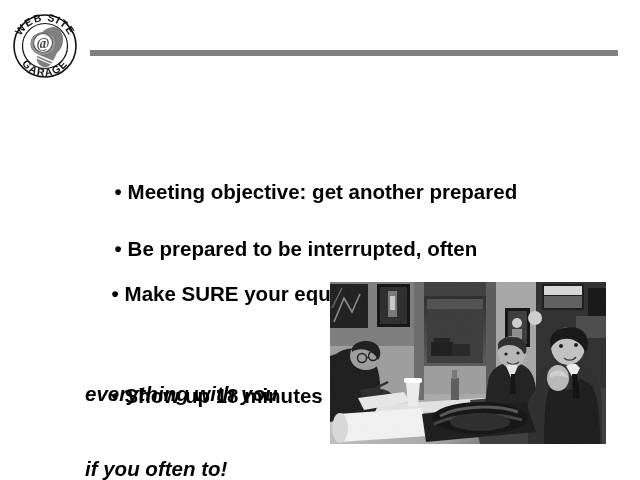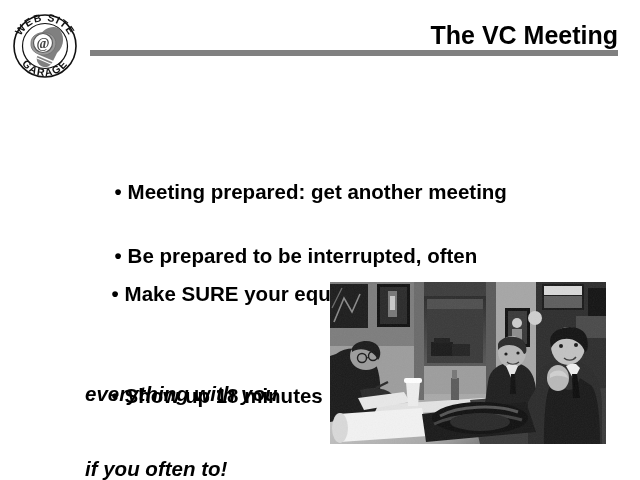--- a/index.html
+++ b/index.html
@@ -86,21 +86,21 @@
   }
 
   .bullet-body { display: inline; }
 
   .cont-line {
     padding-left: 19px;
     font-style: italic;
   }
 
   #bullet-0 { left: 69px; top: 8px; }
-  #bullet-1 { left: 69px; top: 72px; }
+  #bullet-1 { left: 69px; top: 65px; }
   #bullet-2 { left: 66px; top: 110px; }
   #bullet-3 { left: 66px; top: 212px; }
 
   
   #meeting-photo {
     position: absolute;
     left: 330px;
     top: 282px;
     width: 276px;
     height: 162px;
@@ -136,28 +136,27 @@
 
       <text font-family="'Liberation Sans',sans-serif" font-size="10.5" font-weight="bold" fill="#111111" letter-spacing="1.2">
         <textPath href="#arcTop" startOffset="50%" text-anchor="middle">WEB SITE</textPath>
       </text>
       <text font-family="'Liberation Sans',sans-serif" font-size="10.5" font-weight="bold" fill="#111111" letter-spacing="1.4">
         <textPath href="#arcBot" startOffset="50%" text-anchor="middle">GARAGE</textPath>
       </text>
     </svg>
   </div>
 
-  <div id="slide-title">The VC Meeting</div>
   <div id="title-rule"></div>
 
   <div id="body-list">
 
     <div class="bullet-block" id="bullet-0">
       <span class="bullet-line">
-        <span class="bullet-mark">•</span><span class="bullet-body">Meeting prepared: get another meeting</span>
+        <span class="bullet-mark">•</span><span class="bullet-body">Meeting objective: get another prepared</span>
       </span>
     </div>
 
     <div class="bullet-block" id="bullet-1">
       <span class="bullet-line">
         <span class="bullet-mark">•</span><span class="bullet-body">Be prepared to be interrupted, often</span>
       </span>
     </div>
 
     <div class="bullet-block" id="bullet-2">

